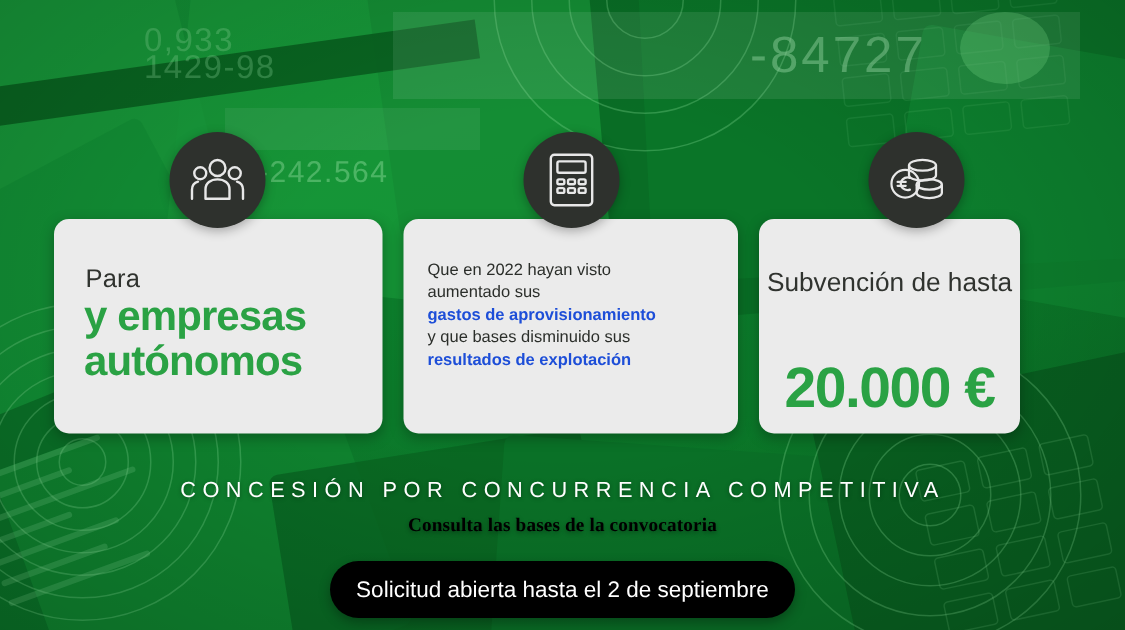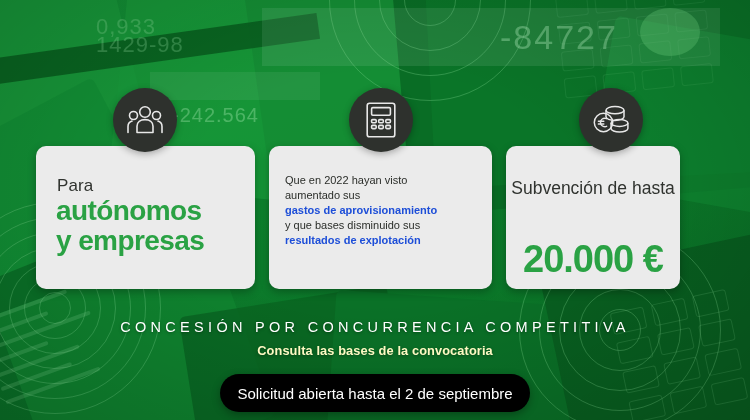--- a/index.html
+++ b/index.html
@@ -117,22 +117,23 @@
   .badge svg{display:block;}
 
   
   .footer-title{
     position:absolute;left:0;right:0;top:319px;text-align:center;
     color:#ffffff;font-size:14.5px;font-weight:500;letter-spacing:4.3px;
     text-shadow:0 1px 3px rgba(0,0,0,.35);
   }
   .footer-sub{
     position:absolute;left:0;right:0;top:343px;text-align:center;
-    color:#fef9c3;font-size:12.8px;font-weight:bold;letter-spacing:.1px;
+    color:#000000;font-size:12.8px;font-weight:bold;letter-spacing:.1px;
     text-shadow:0 1px 3px rgba(0,0,0,.35);
+    font-family:Liberation Serif, serif;
   }
   .cta{
     position:absolute;left:220px;top:374px;width:310px;height:38px;
     border-radius:19px;background:#000000;
     display:flex;align-items:center;justify-content:center;
     color:#fff;font-size:15px;
     box-shadow:0 3px 8px rgba(0,0,0,.3);
   }
   .cta b{font-weight:normal;}
   .cta span{white-space:pre;}
@@ -237,22 +238,22 @@
 
     <div class="tint"></div>
     <div class="vign"></div>
   </div>
 
   <div class="cards">
 
     <div class="card card-1">
       <div class="c1-line1">Para</div>
       <div class="c1-big">
+        <div>y empresas</div>
         <div>autónomos</div>
-        <div>y empresas</div>
       </div>
     </div>
 
     <div class="card card-2">
       <div class="c2-text">
         <div>Que en 2022 hayan visto</div>
         <div>aumentado sus</div>
         <div class="g">gastos de aprovisionamiento</div>
         <div>y que bases disminuido sus</div>
         <div class="g">resultados de explotación</div>

